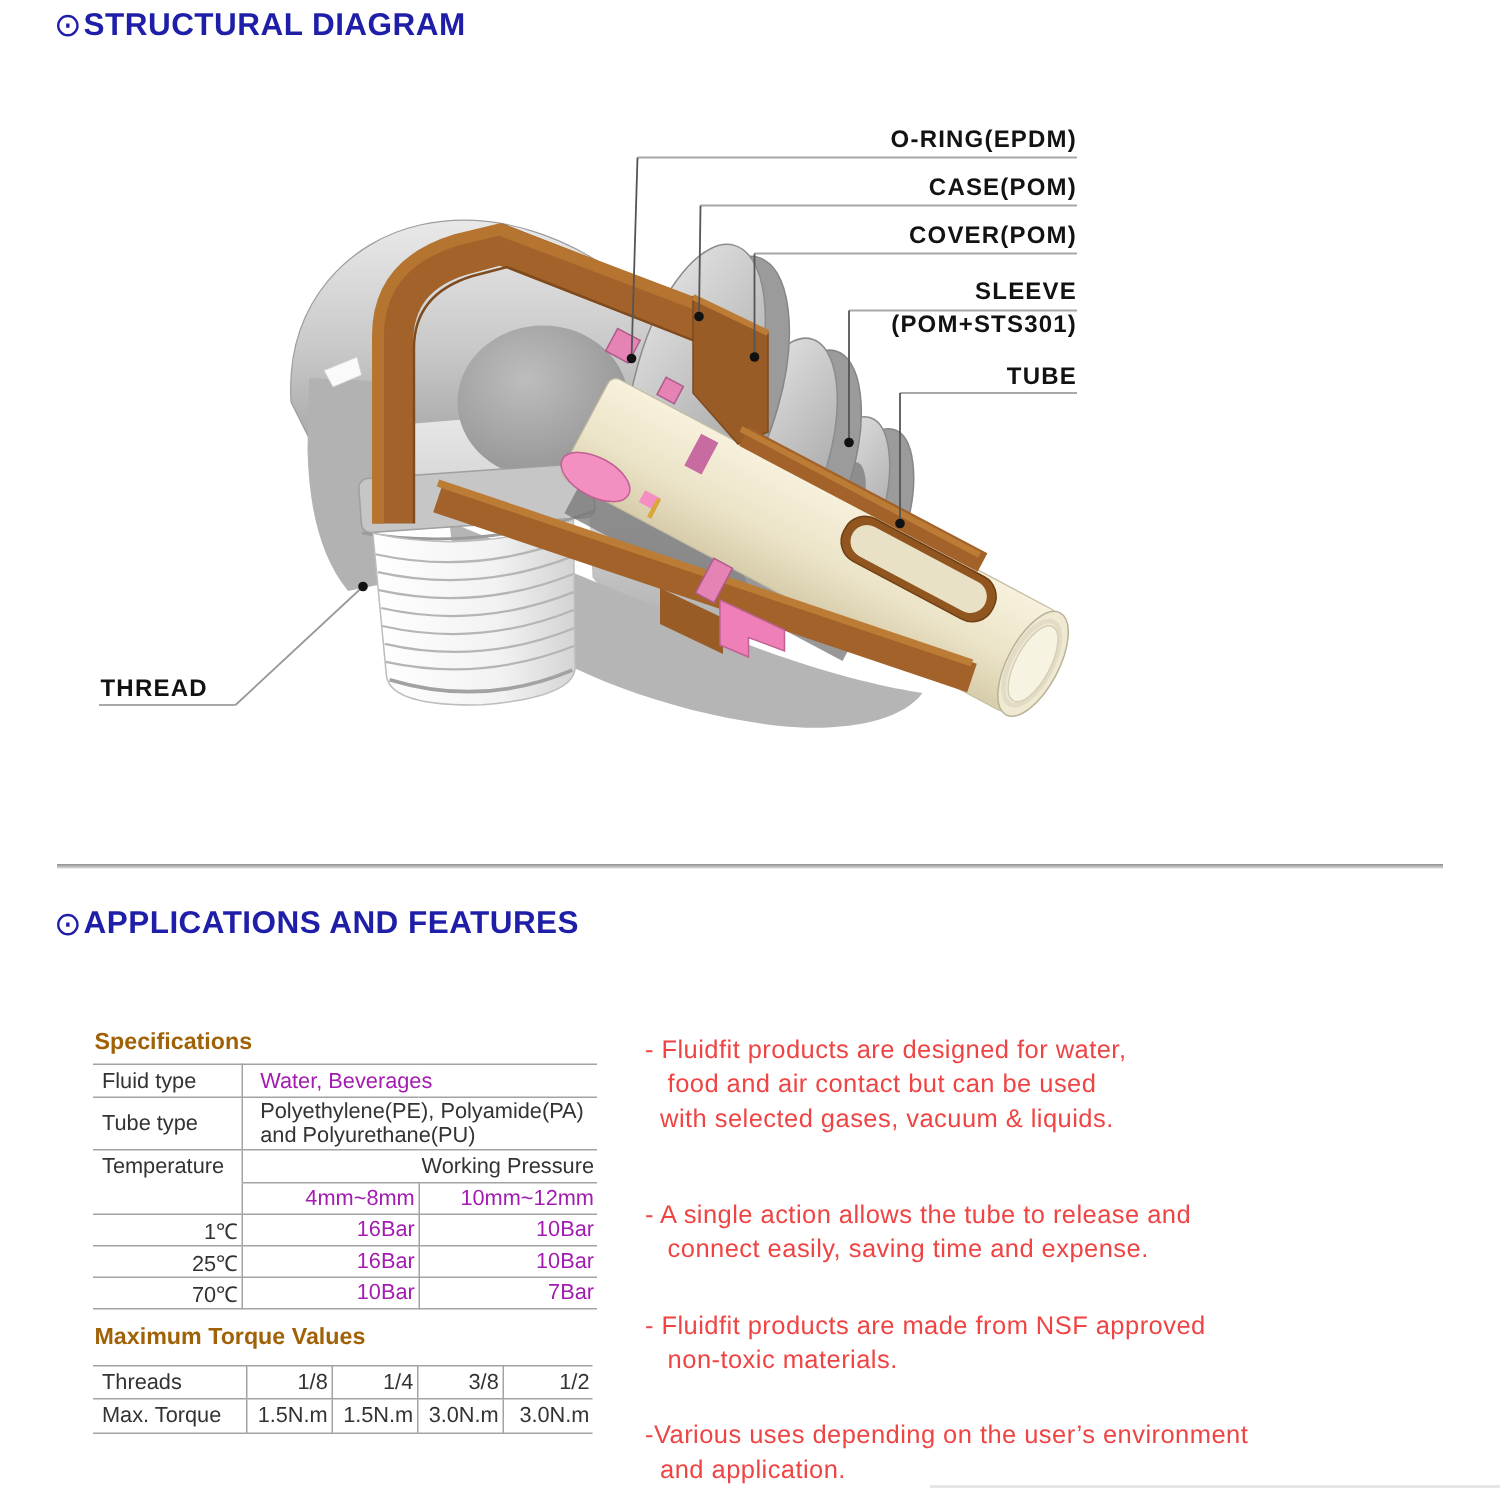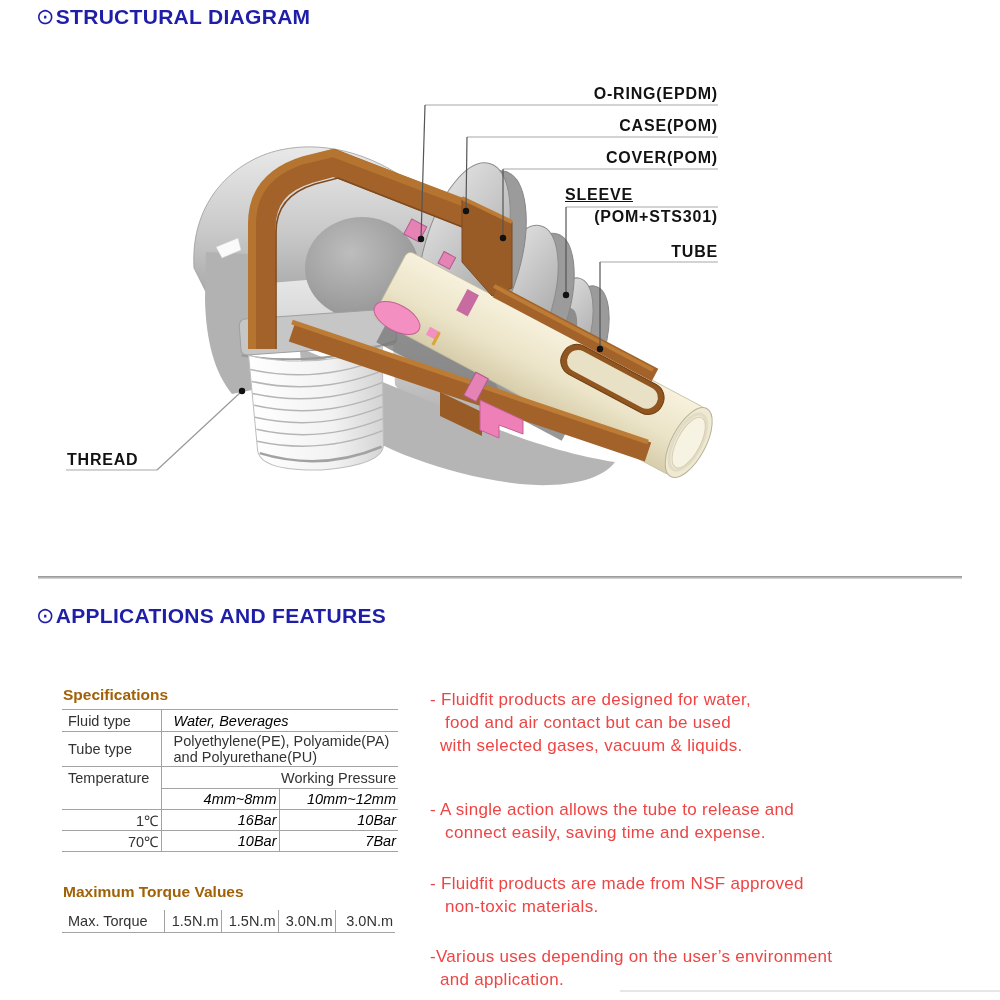--- a/index.html
+++ b/index.html
@@ -8,34 +8,34 @@
   .sec-h{position:absolute;left:36px;display:flex;align-items:center;color:#1e1ea8;
          font-size:21px;font-weight:700;letter-spacing:.3px;white-space:nowrap;}
   .sec-h .ico{font-size:22px;font-weight:400;margin-right:1px;line-height:1;}
   #h-structural{top:5px;}
   #h-apps{top:604px;}
   .diagram-svg{position:absolute;left:0;top:0;}
   .dlabel{position:absolute;font-size:16px;font-weight:700;color:#121212;
           white-space:nowrap;letter-spacing:.8px;}
   .dl-right{right:282px;}
   #lbl-oring{top:85px;} #lbl-case{top:117px;} #lbl-cover{top:149px;}
-  #lbl-sleeve1{top:186px;right:282px;width:153px;text-align:left;text-decoration:underline;}
+  #lbl-sleeve1{top:186px;right:282px;width:153px;text-align:right;}
   #lbl-sleeve2{top:208px;} #lbl-tube{top:243px;}
   #lbl-thread{left:67px;top:451px;}
   .divider{position:absolute;left:38px;top:576px;width:924px;height:3px;
            background:linear-gradient(#8e8e8e,#dddddd);}
   .bottom-line{position:absolute;left:620px;top:990px;width:380px;height:2px;background:#e6e6e6;}
   .tbl-title{color:#a16207;font-size:15.5px;font-weight:700;margin:0 0 4px 1px;line-height:20px;}
   .spec{position:absolute;left:62px;top:685px;width:340px;}
   .torque{position:absolute;left:62px;top:882px;width:340px;}
   table{border-collapse:collapse;table-layout:fixed;font-size:14.5px;color:#333;}
   td{padding:0 6px;overflow:hidden;}
   .bb{border-bottom:1px solid #a3a3a3;} .bt{border-top:1px solid #a3a3a3;}
   .br{border-right:1px solid #a3a3a3;}
-  .blue{color:#000000;font-style:italic;} .ctr{text-align:right;padding:0 2px;}
+  .blue{color:#a21caf;} .ctr{text-align:right;padding:0 2px;}
   .spec table{width:336px;} .torque table{width:333px;margin-top:8px;}
   .h21 td{height:21px;} .h34 td{height:34px;} .h20 td{height:20px;} .h19 td{height:19px;}
   .h22 td{height:22px;}
   .features{position:absolute;left:430px;top:688px;width:560px;}
   .feature{position:absolute;left:0;white-space:pre-wrap;font-size:17px;line-height:23px;
            color:#ef4444;letter-spacing:.3px;}
   #f1{top:0;} #f2{top:110px;} #f3{top:184px;} #f4{top:257px;}
 </style>
 </head>
 <body>
@@ -211,39 +211,51 @@
         <td class="bb br"></td>
         <td class="bb br ctr blue">4mm~8mm</td>
         <td class="bb ctr blue">10mm~12mm</td>
       </tr>
       <tr class="h19">
         <td class="bb br ctr">1℃</td>
         <td class="bb br ctr blue">16Bar</td>
         <td class="bb ctr blue">10Bar</td>
       </tr>
       <tr class="h19">
+        <td class="bb br ctr">25℃</td>
+        <td class="bb br ctr blue">16Bar</td>
+        <td class="bb ctr blue">10Bar</td>
+      </tr>
+      <tr class="h19">
         <td class="bb br ctr">70℃</td>
         <td class="bb br ctr blue">10Bar</td>
         <td class="bb ctr blue">7Bar</td>
       </tr>
     </tbody>
       </table>
   </div>
 
   <div class="torque">
     <div class="tbl-title" style="margin-bottom:0">Maximum Torque Values</div>
     <table>
       <colgroup>
           <col style="width:102px">
           <col style="width:57px">
           <col style="width:57px">
           <col style="width:57px">
           <col style="width:60px">
         </colgroup>
       <tbody>
+          <tr class="h21">
+        <td class="bt bb br">Threads</td>
+        <td class="bt bb br ctr">1/8</td>
+        <td class="bt bb br ctr">1/4</td>
+        <td class="bt bb br ctr">3/8</td>
+        <td class="bt bb ctr">1/2</td>
+      </tr>
       <tr class="h22">
         <td class="bb br">Max. Torque</td>
         <td class="bb br ctr">1.5N.m</td>
         <td class="bb br ctr">1.5N.m</td>
         <td class="bb br ctr">3.0N.m</td>
         <td class="bb ctr">3.0N.m</td>
       </tr>
     </tbody>
       </table>
   </div>

